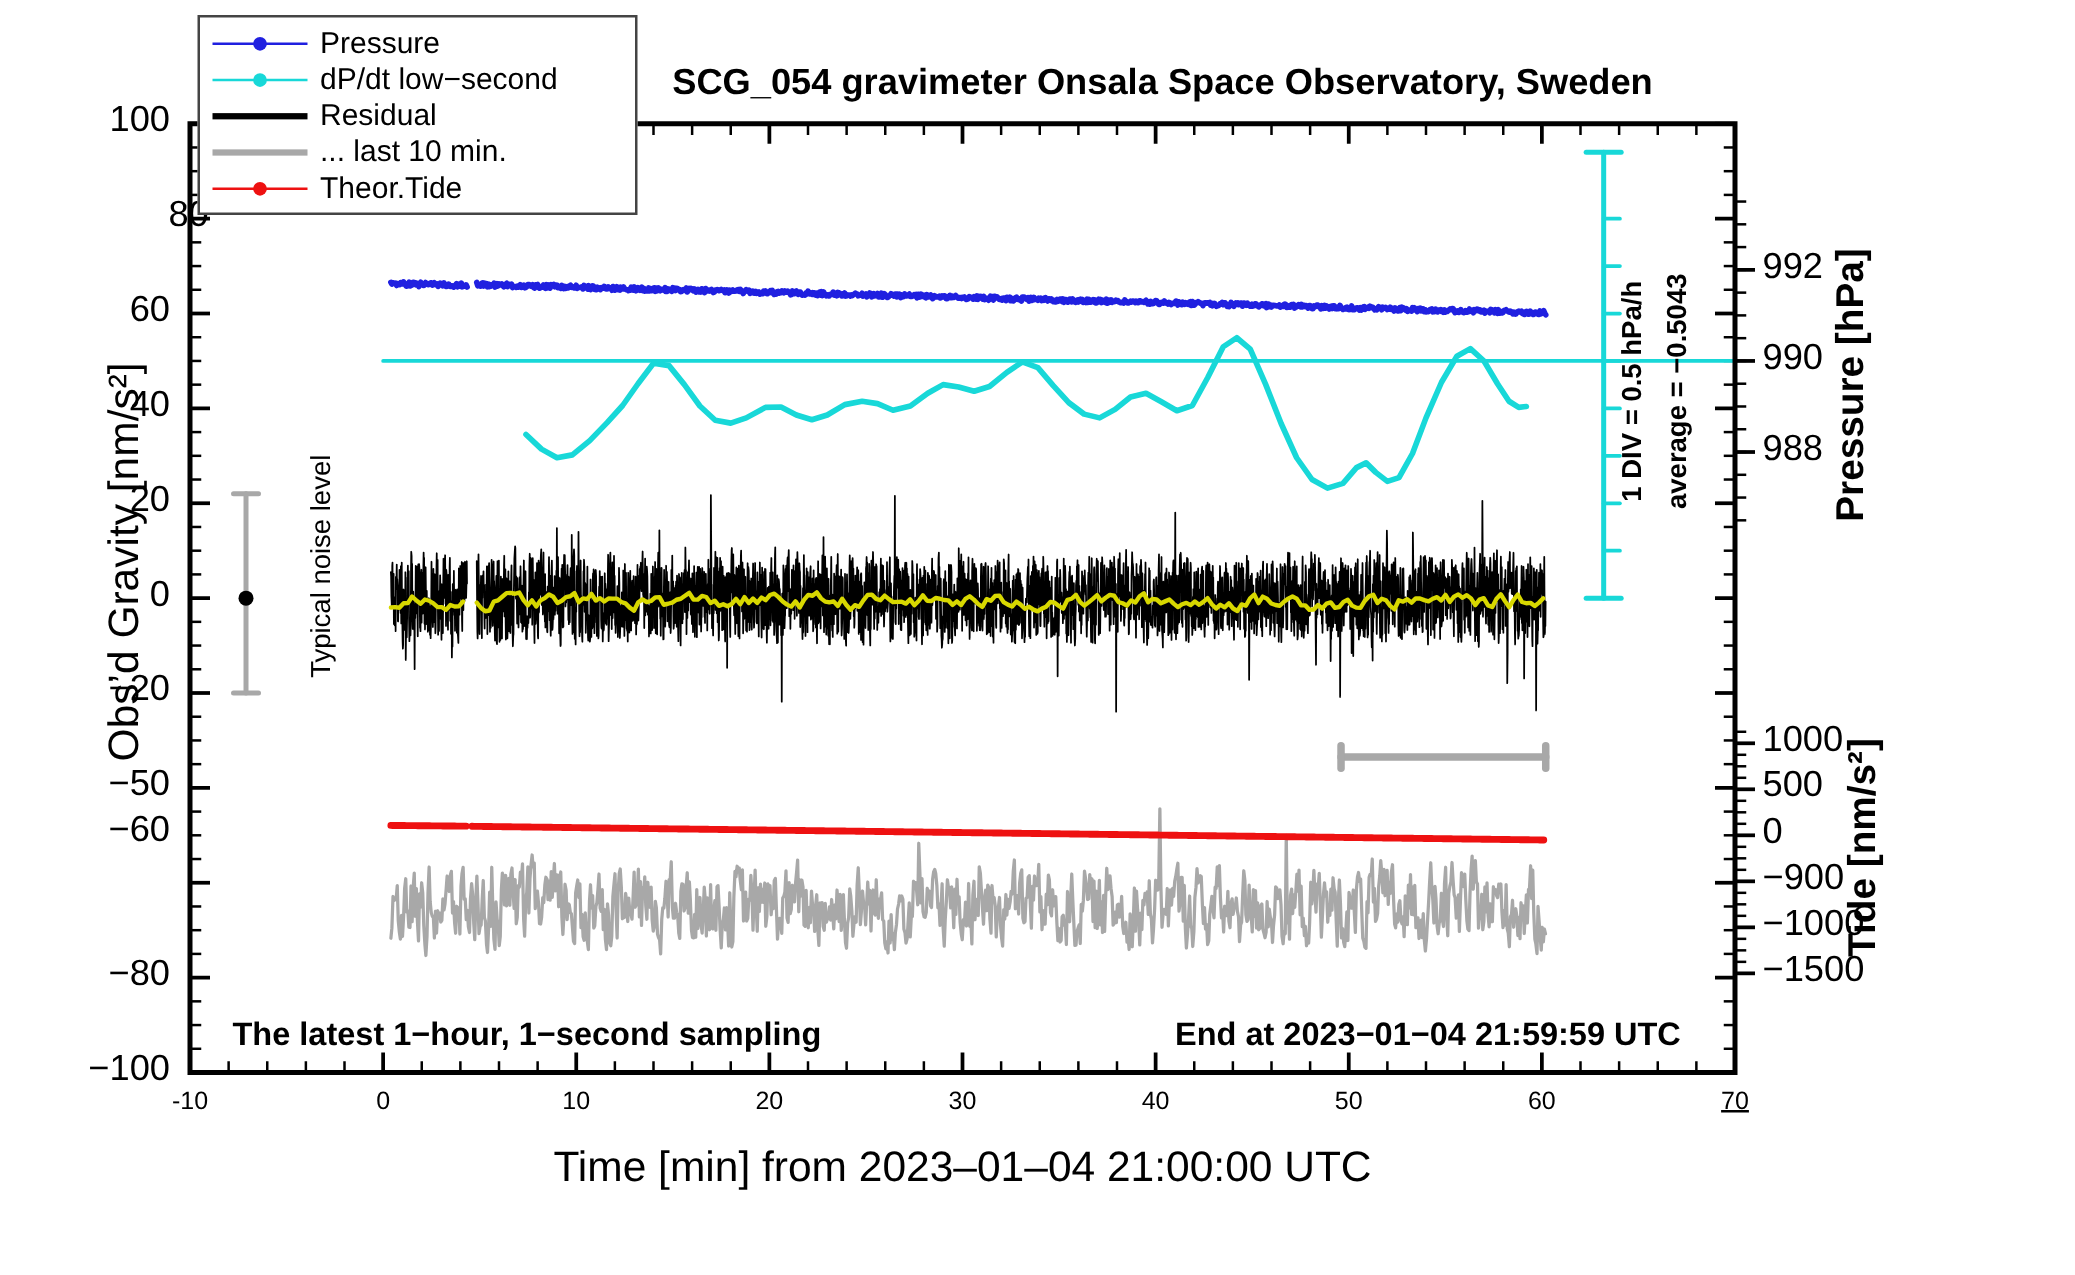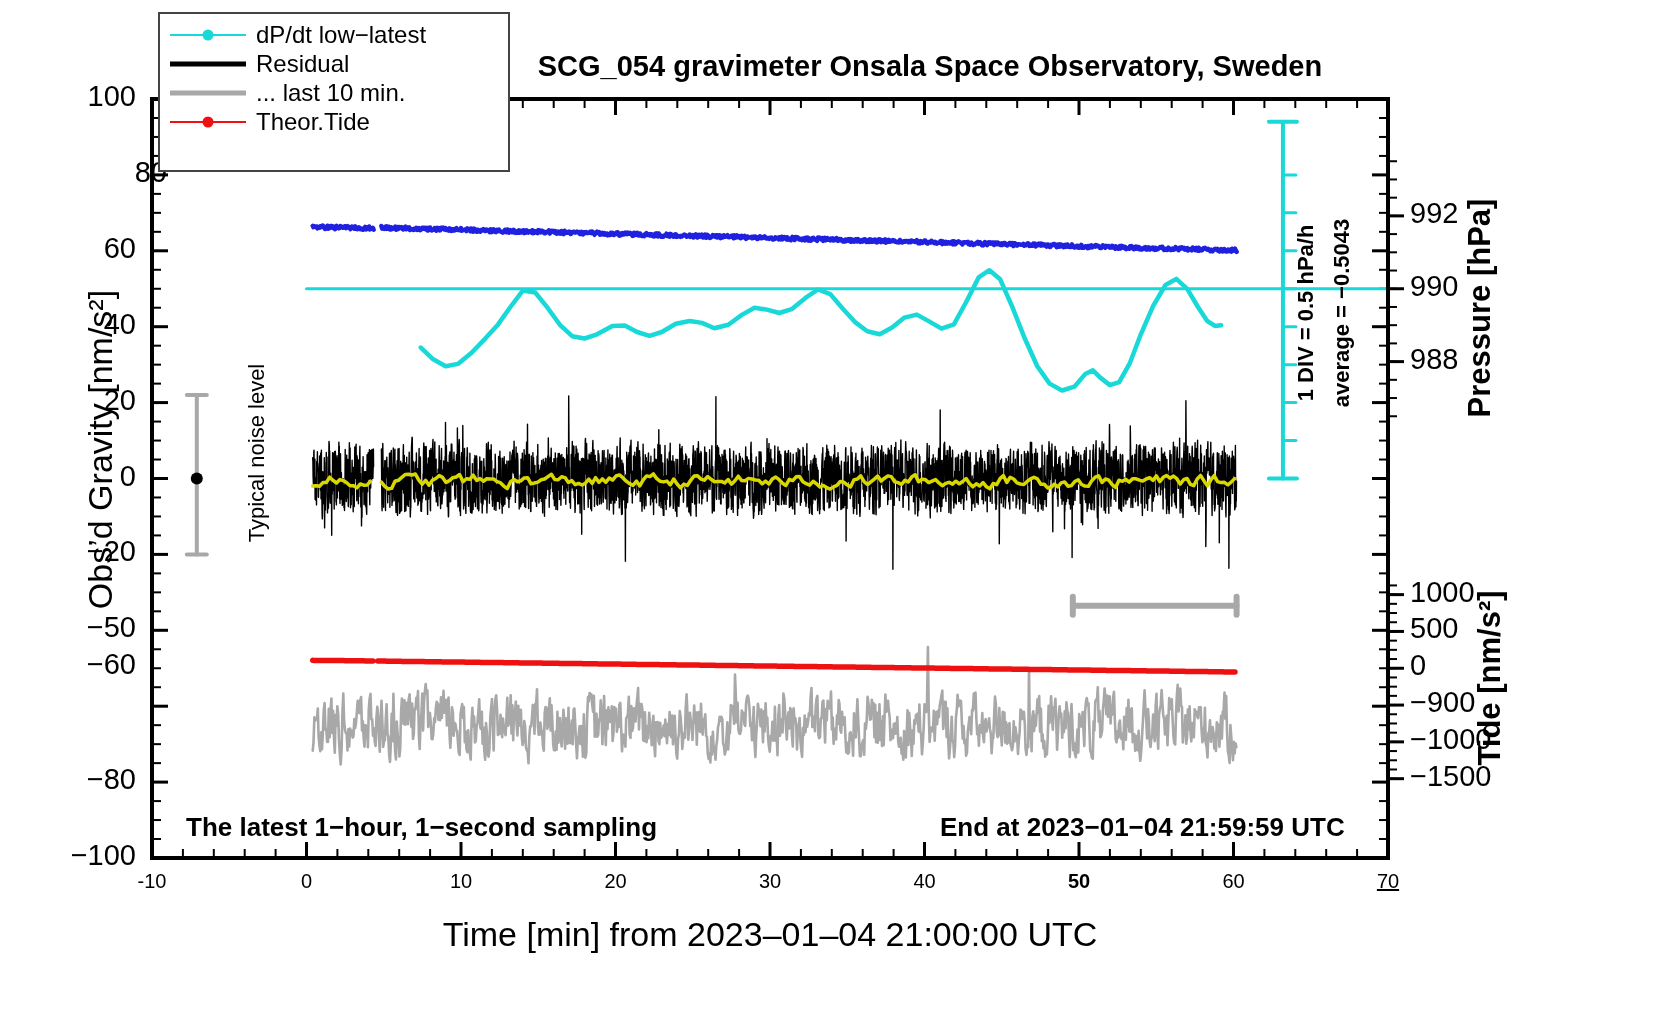--- a/index.html
+++ b/index.html
@@ -79,21 +79,21 @@
     <div class="abs ytick" style="top: 763.1px; left: 0px; width: 136px;">−80</div>
     <div class="abs ytick" style="top: 839px; left: 0px; width: 136px;">−100</div>
   </div>
 <div class="abs" id="xlabels">
     <div class="abs xtick" style="left: 92px; top: 870px;">-10</div>
     <div class="abs xtick" style="left: 246.5px; top: 870px;">0</div>
     <div class="abs xtick" style="left: 401px; top: 870px;">10</div>
     <div class="abs xtick" style="left: 555.5px; top: 870px;">20</div>
     <div class="abs xtick" style="left: 710px; top: 870px;">30</div>
     <div class="abs xtick" style="left: 864.5px; top: 870px;">40</div>
-    <div class="abs xtick" style="left: 1019px; top: 870px; font-weight: bold;">50</div>
+    <div class="abs xtick" style="left: 1019px; top: 870px;">50</div>
     <div class="abs xtick" style="left: 1173.5px; top: 870px;">60</div>
     <div class="abs xtick" style="left: 1328px; top: 870px; text-decoration: underline;">70</div>
   </div>
 <div class="abs" id="plabels">
     <div class="abs rtick" style="left: 1410px; top: 196.886px;">992</div>
     <div class="abs rtick" style="left: 1410px; top: 269.75px;">990</div>
     <div class="abs rtick" style="left: 1410px; top: 342.614px;">988</div>
   </div>
 <div class="abs" id="tlabels">
     <div class="abs rtick" style="left: 1410px; top: 575.627px;">1000</div>
@@ -344,24 +344,31 @@
     <path d="M312.7 750.6 L313.5 742.5 L314.4 717.2 L315.2 720.4 L316.1 719.7 L316.9 719.8 L317.8 708.5 L318.6 736.4 L319.5 745.9 L320.3 751.3 L321.2 732.3 L322.0 749.2 L322.9 732.7 L323.7 710.8 L324.6 703.0 L325.4 729.6 L326.3 728.8 L327.1 741.8 L328.0 742.0 L328.8 708.8 L329.7 737.3 L330.5 710.5 L331.4 698.5 L332.2 733.0 L333.1 710.9 L333.9 736.3 L334.8 752.7 L335.6 715.1 L336.5 725.8 L337.3 706.2 L338.2 714.4 L339.0 740.2 L339.9 755.2 L340.7 764.4 L341.6 749.1 L342.4 714.1 L343.3 693.6 L344.1 721.0 L345.0 730.1 L345.8 732.9 L346.7 734.0 L347.5 750.4 L348.4 729.0 L349.2 746.5 L350.1 728.6 L350.9 733.4 L351.8 730.5 L352.6 737.6 L353.5 736.2 L354.3 719.1 L355.2 728.0 L356.0 723.1 L356.9 711.7 L357.7 700.8 L358.6 707.2 L359.4 713.2 L360.3 700.0 L361.1 697.1 L362.0 730.4 L362.8 721.2 L363.7 738.5 L364.5 746.6 L365.4 725.0 L366.2 732.0 L367.1 726.4 L367.9 747.2 L368.8 708.8 L369.6 698.9 L370.5 693.9 L371.3 719.3 L372.2 719.2 L373.0 735.7 L373.9 728.2 L374.7 741.4 L375.6 746.0 L376.4 718.7 L377.3 706.9 L378.1 715.6 L379.0 738.7 L379.8 751.7 L380.7 718.9 L381.5 700.9 L382.4 723.4 L383.2 746.9 L384.1 741.0 L384.9 740.1 L385.8 719.1 L386.6 704.4 L387.5 734.0 L388.3 736.7 L389.2 755.2 L390.0 762.0 L390.9 742.1 L391.7 713.8 L392.6 741.0 L393.4 693.8 L394.3 728.0 L395.1 751.3 L396.0 759.5 L396.8 721.5 L397.7 735.5 L398.5 738.5 L399.4 756.5 L400.2 749.3 L401.1 711.6 L401.9 698.5 L402.8 701.8 L403.6 723.9 L404.5 700.3 L405.3 724.7 L406.2 718.7 L407.0 702.7 L407.9 724.2 L408.7 699.2 L409.6 694.4 L410.4 713.2 L411.3 726.7 L412.1 703.6 L413.0 739.0 L413.8 733.9 L414.6 708.6 L415.5 709.6 L416.3 697.8 L417.2 702.9 L418.0 691.1 L418.9 735.1 L419.7 748.9 L420.6 719.4 L421.4 714.0 L422.3 693.5 L423.1 730.4 L424.0 702.4 L424.8 692.1 L425.7 684.0 L426.5 693.7 L427.4 690.5 L428.2 726.9 L429.1 714.9 L429.9 712.9 L430.8 722.5 L431.6 739.0 L432.5 739.2 L433.3 733.8 L434.2 718.1 L435.0 722.1 L435.9 707.7 L436.7 701.8 L437.6 703.4 L438.4 719.7 L439.3 705.0 L440.1 720.1 L441.0 697.3 L441.8 717.9 L442.7 703.7 L443.5 690.8 L444.4 712.7 L445.2 699.9 L446.1 700.0 L446.9 725.4 L447.8 701.8 L448.6 697.6 L449.5 733.7 L450.3 747.6 L451.2 731.2 L452.0 707.4 L452.9 712.2 L453.7 735.7 L454.6 723.0 L455.4 723.8 L456.3 730.2 L457.1 730.9 L458.0 742.8 L458.8 753.0 L459.7 754.9 L460.5 714.3 L461.4 708.5 L462.2 704.0 L463.1 718.0 L463.9 707.1 L464.8 742.1 L465.6 731.4 L466.5 749.5 L467.3 752.2 L468.2 730.3 L469.0 745.6 L469.9 753.5 L470.7 759.7 L471.6 720.6 L472.4 707.8 L473.3 726.4 L474.1 716.5 L475.0 742.4 L475.8 740.6 L476.7 725.3 L477.5 722.2 L478.4 711.1 L479.2 699.2 L480.1 726.4 L480.9 729.0 L481.8 711.7 L482.6 743.7 L483.5 727.5 L484.3 751.2 L485.2 759.7 L486.0 723.1 L486.9 732.4 L487.7 754.4 L488.6 756.6 L489.4 749.3 L490.3 717.1 L491.1 708.3 L492.0 699.0 L492.8 726.4 L493.7 750.4 L494.5 713.5 L495.4 698.7 L496.2 695.2 L497.1 710.3 L497.9 735.0 L498.8 729.6 L499.6 734.0 L500.5 714.7 L501.3 720.5 L502.2 737.2 L503.0 718.5 L503.9 730.3 L504.7 731.0 L505.6 735.3 L506.4 719.5 L507.3 697.7 L508.1 725.7 L509.0 724.0 L509.8 716.1 L510.7 695.3 L511.5 733.5 L512.4 705.3 L513.2 740.3 L514.1 709.9 L514.9 715.0 L515.8 701.5 L516.6 724.3 L517.5 735.4 L518.3 705.8 L519.2 721.1 L520.0 725.8 L520.9 709.7 L521.7 735.7 L522.6 744.9 L523.4 741.4 L524.3 721.1 L525.1 726.3 L526.0 747.2 L526.8 750.1 L527.7 751.9 L528.5 763.1 L529.4 735.3 L530.2 726.3 L531.1 726.4 L531.9 718.6 L532.8 705.0 L533.6 712.0 L534.5 733.6 L535.3 703.8 L536.2 703.3 L537.0 689.4 L537.9 725.9 L538.7 734.6 L539.6 734.6 L540.4 722.6 L541.3 729.8 L542.1 731.8 L543.0 746.3 L543.8 750.7 L544.7 712.9 L545.5 707.1 L546.4 707.4 L547.2 728.8 L548.1 726.1 L548.9 709.8 L549.8 698.2 L550.6 730.5 L551.5 705.4 L552.3 720.3 L553.2 744.2 L554.0 750.0 L554.9 750.3 L555.7 731.5 L556.6 749.8 L557.4 711.7 L558.3 742.8 L559.1 723.7 L560.0 718.0 L560.8 739.4 L561.7 746.5 L562.5 730.8 L563.4 709.7 L564.2 719.5 L565.1 748.8 L565.9 718.3 L566.8 740.2 L567.6 743.8 L568.5 707.7 L569.3 742.3 L570.2 743.1 L571.0 728.1 L571.9 720.6 L572.7 744.2 L573.6 709.5 L574.4 708.5 L575.3 725.5 L576.1 743.5 L577.0 758.3 L577.8 739.5 L578.7 735.5 L579.5 726.4 L580.4 743.9 L581.2 726.1 L582.1 738.1 L582.9 756.8 L583.8 714.2 L584.6 739.5 L585.4 757.6 L586.3 753.4 L587.1 717.4 L588.0 697.1 L588.8 701.4 L589.7 693.0 L590.5 694.4 L591.4 694.4 L592.2 704.3 L593.1 711.9 L593.9 695.9 L594.8 736.8 L595.6 716.9 L596.5 713.7 L597.3 736.8 L598.2 734.7 L599.0 719.3 L599.9 720.1 L600.7 700.3 L601.6 716.5 L602.4 744.1 L603.3 716.3 L604.1 696.1 L605.0 726.8 L605.8 745.0 L606.7 710.2 L607.5 729.2 L608.4 707.3 L609.2 721.8 L610.1 711.6 L610.9 721.9 L611.8 706.4 L612.6 741.0 L613.5 733.2 L614.3 707.1 L615.2 710.0 L616.0 708.6 L616.9 731.8 L617.7 723.1 L618.6 726.9 L619.4 704.6 L620.3 702.8 L621.1 726.4 L622.0 751.3 L622.8 738.1 L623.7 734.7 L624.5 737.7 L625.4 746.7 L626.2 718.5 L627.1 716.9 L627.9 713.7 L628.8 696.7 L629.6 734.2 L630.5 737.9 L631.3 706.1 L632.2 730.9 L633.0 727.7 L633.9 708.2 L634.7 719.9 L635.6 721.5 L636.4 706.9 L637.3 697.5 L638.1 688.1 L639.0 729.4 L639.8 703.8 L640.7 716.9 L641.5 704.0 L642.4 709.6 L643.2 740.1 L644.1 741.0 L644.9 712.3 L645.8 738.6 L646.6 742.2 L647.5 726.0 L648.3 738.2 L649.2 712.9 L650.0 723.4 L650.9 727.8 L651.7 745.1 L652.6 723.6 L653.4 715.8 L654.3 744.6 L655.1 756.3 L656.0 722.3 L656.8 731.2 L657.7 722.1 L658.5 741.0 L659.4 744.2 L660.2 722.7 L661.1 737.8 L661.9 735.4 L662.8 733.1 L663.6 725.6 L664.5 736.1 L665.3 719.6 L666.2 731.3 L667.0 743.1 L667.9 723.9 L668.7 735.1 L669.6 712.0 L670.4 721.4 L671.3 737.2 L672.1 715.5 L673.0 744.3 L673.8 732.4 L674.7 715.7 L675.5 735.3 L676.4 754.1 L677.2 758.6 L678.1 738.8 L678.9 734.0 L679.8 711.1 L680.6 717.0 L681.5 728.8 L682.3 749.0 L683.2 739.0 L684.0 733.3 L684.9 737.8 L685.7 708.1 L686.6 694.2 L687.4 712.6 L688.3 739.7 L689.1 729.4 L690.0 712.8 L690.8 721.7 L691.7 724.7 L692.5 739.9 L693.4 721.5 L694.2 705.6 L695.1 723.2 L695.9 712.2 L696.8 744.8 L697.6 718.5 L698.5 712.0 L699.3 730.3 L700.2 732.0 L701.0 703.8 L701.9 727.8 L702.7 734.7 L703.6 719.2 L704.4 719.9 L705.3 714.3 L706.1 735.8 L707.0 736.8 L707.8 754.1 L708.7 759.0 L709.5 753.5 L710.4 762.4 L711.2 736.9 L712.1 754.4 L712.9 731.7 L713.8 751.7 L714.6 746.6 L715.5 759.7 L716.3 746.0 L717.2 739.5 L718.0 727.2 L718.9 723.2 L719.7 716.7 L720.6 720.7 L721.4 716.8 L722.3 719.5 L723.1 743.2 L724.0 746.3 L724.8 754.5 L725.7 750.8 L726.5 737.4 L727.4 722.3 L728.2 749.5 L729.1 732.1 L729.9 733.1 L730.8 705.0 L731.6 711.0 L732.5 706.1 L733.3 712.6 L734.2 723.8 L735.0 674.6 L735.9 698.1 L736.7 722.3 L737.6 702.9 L738.4 729.4 L739.3 733.5 L740.1 733.9 L741.0 729.9 L741.8 710.6 L742.7 717.8 L743.5 712.8 L744.4 724.5 L745.2 726.0 L746.1 703.4 L746.9 697.6 L747.8 695.6 L748.6 698.9 L749.5 708.6 L750.3 726.2 L751.2 723.3 L752.0 740.3 L752.9 723.9 L753.7 707.0 L754.5 742.0 L755.4 756.9 L756.2 735.3 L757.1 720.9 L757.9 703.8 L758.8 710.4 L759.6 709.9 L760.5 726.3 L761.3 709.5 L762.2 722.7 L763.0 742.2 L763.9 711.3 L764.7 731.5 L765.6 703.4 L766.4 722.6 L767.3 717.5 L768.1 737.9 L769.0 747.1 L769.8 751.8 L770.7 735.7 L771.5 740.0 L772.4 721.7 L773.2 740.8 L774.1 738.5 L774.9 706.8 L775.8 741.0 L776.6 733.8 L777.5 755.1 L778.3 715.9 L779.2 705.0 L780.0 735.8 L780.9 720.1 L781.7 719.3 L782.6 732.4 L783.4 693.5 L784.3 698.7 L785.1 711.9 L786.0 727.1 L786.8 739.4 L787.7 719.3 L788.5 712.2 L789.4 728.5 L790.2 708.1 L791.1 710.1 L791.9 734.9 L792.8 746.5 L793.6 708.4 L794.5 720.3 L795.3 718.0 L796.2 724.9 L797.0 749.5 L797.9 730.5 L798.7 726.1 L799.6 718.0 L800.4 740.2 L801.3 750.7 L802.1 756.9 L803.0 727.7 L803.8 735.3 L804.7 715.6 L805.5 732.1 L806.4 719.4 L807.2 726.7 L808.1 721.6 L808.9 713.2 L809.8 715.2 L810.6 697.2 L811.5 688.0 L812.3 727.0 L813.2 724.1 L814.0 716.5 L814.9 731.2 L815.7 706.6 L816.6 698.5 L817.4 695.9 L818.3 734.5 L819.1 738.2 L820.0 737.3 L820.8 718.6 L821.7 717.9 L822.5 701.7 L823.4 700.5 L824.2 721.4 L825.1 742.5 L825.9 709.1 L826.8 720.1 L827.6 700.8 L828.5 707.0 L829.3 708.5 L830.2 706.7 L831.0 691.5 L831.9 729.5 L832.7 717.2 L833.6 743.8 L834.4 731.3 L835.3 728.6 L836.1 739.4 L837.0 715.4 L837.8 724.0 L838.7 700.1 L839.5 703.9 L840.4 730.1 L841.2 732.7 L842.1 711.8 L842.9 724.8 L843.8 724.2 L844.6 717.3 L845.5 738.6 L846.3 752.5 L847.2 742.8 L848.0 753.6 L848.9 752.4 L849.7 733.4 L850.6 732.2 L851.4 740.3 L852.3 740.2 L853.1 755.6 L854.0 713.2 L854.8 733.1 L855.7 737.4 L856.5 719.4 L857.4 699.2 L858.2 719.2 L859.1 739.3 L859.9 756.3 L860.8 756.2 L861.6 745.2 L862.5 742.3 L863.3 740.0 L864.2 754.8 L865.0 723.5 L865.9 728.9 L866.7 720.3 L867.6 696.9 L868.4 702.6 L869.3 710.1 L870.1 719.6 L871.0 719.1 L871.8 699.7 L872.7 709.5 L873.5 703.1 L874.4 737.2 L875.2 704.8 L876.1 742.1 L876.9 712.9 L877.8 742.8 L878.6 727.6 L879.5 704.3 L880.3 739.9 L881.2 721.4 L882.0 746.0 L882.9 716.3 L883.7 745.1 L884.6 715.1 L885.4 694.6 L886.3 711.7 L887.1 709.0 L888.0 700.7 L888.8 710.5 L889.7 717.4 L890.5 740.1 L891.4 738.7 L892.2 729.8 L893.1 738.1 L893.9 723.9 L894.8 723.4 L895.6 733.7 L896.5 732.8 L897.3 717.1 L898.2 741.3 L899.0 746.8 L899.9 746.1 L900.7 737.8 L901.6 753.7 L902.4 749.3 L903.3 759.6 L904.1 731.1 L905.0 739.0 L905.8 757.4 L906.7 734.8 L907.5 710.4 L908.4 744.9 L909.2 712.8 L910.1 728.0 L910.9 735.5 L911.8 755.9 L912.6 730.6 L913.5 743.8 L914.3 720.3 L915.2 723.9 L916.0 714.8 L916.9 719.5 L917.7 713.6 L918.6 731.5 L919.4 704.6 L920.3 731.3 L921.1 735.1 L922.0 754.3 L922.8 743.6 L923.7 727.1 L924.5 704.2 L925.3 708.3 L926.2 712.0 L927.0 703.8 L927.9 647.1 L928.7 708.5 L929.6 741.8 L930.4 732.4 L931.3 727.5 L932.1 728.5 L933.0 731.5 L933.8 710.8 L934.7 740.7 L935.5 721.2 L936.4 712.0 L937.2 724.1 L938.1 710.7 L938.9 717.2 L939.8 704.8 L940.6 701.1 L941.5 695.2 L942.3 690.6 L943.2 728.9 L944.0 722.4 L944.9 701.8 L945.7 701.8 L946.6 736.9 L947.4 708.3 L948.3 742.9 L949.1 758.4 L950.0 747.2 L950.8 735.4 L951.7 716.8 L952.5 740.6 L953.4 742.6 L954.2 757.2 L955.1 745.4 L955.9 717.9 L956.8 709.7 L957.6 694.9 L958.5 706.4 L959.3 700.9 L960.2 700.5 L961.0 701.2 L961.9 723.4 L962.7 738.8 L963.6 726.1 L964.4 743.2 L965.3 739.7 L966.1 755.7 L967.0 752.7 L967.8 731.3 L968.7 724.1 L969.5 717.1 L970.4 728.2 L971.2 734.3 L972.1 709.8 L972.9 710.8 L973.8 693.5 L974.6 708.5 L975.5 692.5 L976.3 717.3 L977.2 734.3 L978.0 728.0 L978.9 745.6 L979.7 725.0 L980.6 729.2 L981.4 732.4 L982.3 713.1 L983.1 736.8 L984.0 742.2 L984.8 722.5 L985.7 719.1 L986.5 731.5 L987.4 725.5 L988.2 725.2 L989.1 718.4 L989.9 728.9 L990.8 733.3 L991.6 753.3 L992.5 739.9 L993.3 737.7 L994.2 714.3 L995.0 696.6 L995.9 704.3 L996.7 731.8 L997.6 737.1 L998.4 735.7 L999.3 708.1 L1000.1 728.0 L1001.0 733.8 L1001.8 745.5 L1002.7 711.7 L1003.5 733.2 L1004.4 712.5 L1005.2 742.4 L1006.1 722.3 L1006.9 743.8 L1007.8 742.6 L1008.6 724.6 L1009.5 723.2 L1010.3 743.2 L1011.2 746.6 L1012.0 750.2 L1012.9 745.8 L1013.7 721.2 L1014.6 741.5 L1015.4 727.2 L1016.3 734.0 L1017.1 736.5 L1018.0 754.0 L1018.8 740.6 L1019.7 731.8 L1020.5 709.5 L1021.4 710.5 L1022.2 718.9 L1023.1 717.1 L1023.9 711.9 L1024.8 723.8 L1025.6 749.1 L1026.5 755.0 L1027.3 745.1 L1028.2 747.0 L1029.0 668.3 L1029.9 738.2 L1030.7 725.2 L1031.6 751.3 L1032.4 716.4 L1033.3 711.3 L1034.1 730.9 L1035.0 715.9 L1035.8 726.0 L1036.7 712.6 L1037.5 699.4 L1038.4 712.9 L1039.2 696.1 L1040.1 731.8 L1040.9 708.8 L1041.8 741.3 L1042.6 734.4 L1043.5 748.5 L1044.3 741.1 L1045.2 756.6 L1046.0 748.2 L1046.9 754.5 L1047.7 738.4 L1048.6 705.8 L1049.4 723.2 L1050.3 712.7 L1051.1 696.3 L1052.0 716.4 L1052.8 729.7 L1053.7 707.2 L1054.5 710.7 L1055.4 698.7 L1056.2 721.8 L1057.1 749.7 L1057.9 733.4 L1058.8 715.1 L1059.6 706.3 L1060.5 717.0 L1061.3 713.4 L1062.2 737.8 L1063.0 724.8 L1063.9 732.3 L1064.7 711.3 L1065.6 728.1 L1066.4 702.2 L1067.3 710.9 L1068.1 713.7 L1069.0 737.3 L1069.8 756.9 L1070.7 720.3 L1071.5 704.0 L1072.4 723.6 L1073.2 750.3 L1074.1 742.8 L1074.9 753.6 L1075.8 757.3 L1076.6 745.4 L1077.5 729.5 L1078.3 752.4 L1079.2 714.0 L1080.0 718.7 L1080.9 726.5 L1081.7 726.5 L1082.6 712.0 L1083.4 729.0 L1084.3 745.9 L1085.1 711.6 L1086.0 701.5 L1086.8 698.0 L1087.7 705.3 L1088.5 703.2 L1089.4 729.1 L1090.2 750.4 L1091.1 753.1 L1091.9 757.7 L1092.8 758.7 L1093.6 721.4 L1094.4 730.4 L1095.3 701.9 L1096.1 699.5 L1097.0 700.3 L1097.8 687.2 L1098.7 721.6 L1099.5 710.7 L1100.4 737.1 L1101.2 735.4 L1102.1 730.8 L1102.9 709.6 L1103.8 700.6 L1104.6 688.5 L1105.5 699.3 L1106.3 714.2 L1107.2 695.5 L1108.0 716.6 L1108.9 699.9 L1109.7 696.3 L1110.6 723.5 L1111.4 706.0 L1112.3 714.7 L1113.1 697.7 L1114.0 691.8 L1114.8 718.2 L1115.7 739.2 L1116.5 742.3 L1117.4 731.2 L1118.2 737.8 L1119.1 723.3 L1119.9 720.6 L1120.8 736.5 L1121.6 739.0 L1122.5 733.5 L1123.3 749.3 L1124.2 716.7 L1125.0 723.8 L1125.9 739.7 L1126.7 708.1 L1127.6 726.4 L1128.4 699.7 L1129.3 731.5 L1130.1 709.6 L1131.0 731.9 L1131.8 708.3 L1132.7 742.1 L1133.5 737.8 L1134.4 734.3 L1135.2 750.8 L1136.1 747.8 L1136.9 736.1 L1137.8 750.1 L1138.6 730.9 L1139.5 752.5 L1140.3 760.8 L1141.2 751.1 L1142.0 737.0 L1142.9 721.4 L1143.7 705.6 L1144.6 690.2 L1145.4 709.0 L1146.3 720.7 L1147.1 738.4 L1148.0 709.1 L1148.8 719.4 L1149.7 741.0 L1150.5 747.0 L1151.4 738.1 L1152.2 735.9 L1153.1 714.6 L1153.9 735.5 L1154.8 741.2 L1155.6 706.8 L1156.5 693.8 L1157.3 731.3 L1158.2 748.6 L1159.0 714.9 L1159.9 708.9 L1160.7 705.7 L1161.6 690.0 L1162.4 703.3 L1163.3 715.8 L1164.1 718.3 L1165.0 734.5 L1165.8 727.2 L1166.7 715.9 L1167.5 745.1 L1168.4 719.2 L1169.2 698.1 L1170.1 706.2 L1170.9 709.2 L1171.8 699.3 L1172.6 719.2 L1173.5 736.6 L1174.3 743.3 L1175.2 744.5 L1176.0 715.1 L1176.9 694.9 L1177.7 684.9 L1178.6 711.4 L1179.4 697.8 L1180.3 688.5 L1181.1 705.4 L1182.0 707.2 L1182.8 742.5 L1183.7 729.8 L1184.5 734.9 L1185.4 715.4 L1186.2 743.8 L1187.1 737.3 L1187.9 709.6 L1188.8 729.5 L1189.6 706.3 L1190.5 732.5 L1191.3 741.5 L1192.2 723.0 L1193.0 737.1 L1193.9 737.3 L1194.7 709.4 L1195.6 714.0 L1196.4 711.7 L1197.3 716.6 L1198.1 718.1 L1199.0 707.3 L1199.8 710.4 L1200.7 707.2 L1201.5 728.7 L1202.4 742.1 L1203.2 728.4 L1204.1 740.1 L1204.9 707.7 L1205.8 743.1 L1206.6 746.5 L1207.5 757.4 L1208.3 733.3 L1209.2 731.5 L1210.0 720.2 L1210.9 741.8 L1211.7 728.3 L1212.6 727.0 L1213.4 732.4 L1214.3 748.4 L1215.1 734.0 L1216.0 750.9 L1216.8 722.2 L1217.7 727.8 L1218.5 724.7 L1219.4 746.8 L1220.2 731.2 L1221.1 715.9 L1221.9 738.4 L1222.8 711.7 L1223.6 710.7 L1224.5 692.6 L1225.3 718.8 L1226.2 696.0 L1227.0 730.1 L1227.9 751.4 L1228.7 755.2 L1229.6 762.9 L1230.4 725.1 L1231.3 737.0 L1232.1 749.6 L1233.0 760.1 L1233.8 741.8 L1234.7 753.5 L1235.5 743.2 L1236.4 747.0 " fill="none" stroke="#a8a8a8" stroke-width="2.6" stroke-linejoin="round" stroke-linecap="round"></path>
     <path d="M312.7 660.3 L314.2 660.4 L315.8 660.4 L317.3 660.4 L318.9 660.4 L320.4 660.4 L322.0 660.4 L323.5 660.4 L325.0 660.5 L326.6 660.5 L328.1 660.5 L329.7 660.5 L331.2 660.5 L332.8 660.5 L334.3 660.6 L335.9 660.6 L337.4 660.6 L338.9 660.6 L340.5 660.6 L342.0 660.6 L343.6 660.6 L345.1 660.7 L346.7 660.7 L348.2 660.7 L349.8 660.7 L351.3 660.7 L352.9 660.7 L354.4 660.8 L355.9 660.8 L357.5 660.8 L359.0 660.8 L360.6 660.8 L362.1 660.8 L363.7 660.8 L365.2 660.9 L366.8 660.9 L368.3 660.9 L369.8 660.9 L371.4 660.9 L372.9 660.9 " fill="none" stroke="#ee1111" stroke-width="5.5" stroke-linejoin="round" stroke-linecap="round"></path>
     <path d="M377.6 661.0 L379.1 661.1 L380.7 661.1 L382.2 661.1 L383.8 661.1 L385.3 661.1 L386.8 661.2 L388.4 661.2 L389.9 661.2 L391.5 661.2 L393.0 661.2 L394.6 661.3 L396.1 661.3 L397.7 661.3 L399.2 661.3 L400.7 661.3 L402.3 661.4 L403.8 661.4 L405.4 661.4 L406.9 661.4 L408.5 661.4 L410.0 661.5 L411.6 661.5 L413.1 661.5 L414.6 661.5 L416.2 661.5 L417.7 661.6 L419.3 661.6 L420.8 661.6 L422.4 661.6 L423.9 661.6 L425.5 661.7 L427.0 661.7 L428.6 661.7 L430.1 661.7 L431.6 661.7 L433.2 661.7 L434.7 661.8 L436.3 661.8 L437.8 661.8 L439.4 661.8 L440.9 661.8 L442.5 661.9 L444.0 661.9 L445.5 661.9 L447.1 661.9 L448.6 661.9 L450.2 662.0 L451.7 662.0 L453.3 662.0 L454.8 662.0 L456.4 662.0 L457.9 662.1 L459.5 662.1 L461.0 662.1 L462.5 662.1 L464.1 662.1 L465.6 662.2 L467.2 662.2 L468.7 662.2 L470.3 662.2 L471.8 662.2 L473.4 662.3 L474.9 662.3 L476.4 662.3 L478.0 662.3 L479.5 662.3 L481.1 662.4 L482.6 662.4 L484.2 662.4 L485.7 662.4 L487.3 662.4 L488.8 662.5 L490.4 662.5 L491.9 662.5 L493.4 662.5 L495.0 662.5 L496.5 662.6 L498.1 662.6 L499.6 662.6 L501.2 662.6 L502.7 662.6 L504.3 662.7 L505.8 662.7 L507.3 662.7 L508.9 662.7 L510.4 662.7 L512.0 662.8 L513.5 662.8 L515.1 662.8 L516.6 662.8 L518.2 662.8 L519.7 662.9 L521.3 662.9 L522.8 662.9 L524.3 662.9 L525.9 662.9 L527.4 663.0 L529.0 663.0 L530.5 663.0 L532.1 663.0 L533.6 663.0 L535.2 663.1 L536.7 663.1 L538.2 663.1 L539.8 663.1 L541.3 663.1 L542.9 663.2 L544.4 663.2 L546.0 663.2 L547.5 663.2 L549.1 663.2 L550.6 663.2 L552.2 663.3 L553.7 663.3 L555.2 663.3 L556.8 663.3 L558.3 663.3 L559.9 663.4 L561.4 663.4 L563.0 663.4 L564.5 663.4 L566.1 663.4 L567.6 663.5 L569.1 663.5 L570.7 663.5 L572.2 663.5 L573.8 663.5 L575.3 663.6 L576.9 663.6 L578.4 663.6 L580.0 663.6 L581.5 663.6 L583.1 663.7 L584.6 663.7 L586.1 663.7 L587.7 663.7 L589.2 663.7 L590.8 663.8 L592.3 663.8 L593.9 663.8 L595.4 663.8 L597.0 663.8 L598.5 663.9 L600.0 663.9 L601.6 663.9 L603.1 663.9 L604.7 663.9 L606.2 664.0 L607.8 664.0 L609.3 664.0 L610.9 664.0 L612.4 664.0 L614.0 664.1 L615.5 664.1 L617.0 664.1 L618.6 664.1 L620.1 664.1 L621.7 664.2 L623.2 664.2 L624.8 664.2 L626.3 664.2 L627.9 664.2 L629.4 664.3 L631.0 664.3 L632.5 664.3 L634.0 664.3 L635.6 664.3 L637.1 664.4 L638.7 664.4 L640.2 664.4 L641.8 664.4 L643.3 664.4 L644.9 664.5 L646.4 664.5 L647.9 664.5 L649.5 664.5 L651.0 664.5 L652.6 664.6 L654.1 664.6 L655.7 664.6 L657.2 664.6 L658.8 664.6 L660.3 664.7 L661.9 664.7 L663.4 664.7 L664.9 664.7 L666.5 664.7 L668.0 664.7 L669.6 664.8 L671.1 664.8 L672.7 664.8 L674.2 664.8 L675.8 664.8 L677.3 664.9 L678.8 664.9 L680.4 664.9 L681.9 664.9 L683.5 664.9 L685.0 665.0 L686.6 665.0 L688.1 665.0 L689.7 665.0 L691.2 665.0 L692.8 665.1 L694.3 665.1 L695.8 665.1 L697.4 665.1 L698.9 665.1 L700.5 665.2 L702.0 665.2 L703.6 665.2 L705.1 665.2 L706.7 665.2 L708.2 665.3 L709.7 665.3 L711.3 665.3 L712.8 665.3 L714.4 665.3 L715.9 665.4 L717.5 665.4 L719.0 665.4 L720.6 665.4 L722.1 665.4 L723.7 665.5 L725.2 665.5 L726.7 665.5 L728.3 665.5 L729.8 665.5 L731.4 665.6 L732.9 665.6 L734.5 665.6 L736.0 665.6 L737.6 665.6 L739.1 665.7 L740.6 665.7 L742.2 665.7 L743.7 665.7 L745.3 665.7 L746.8 665.8 L748.4 665.8 L749.9 665.8 L751.5 665.8 L753.0 665.8 L754.6 665.9 L756.1 665.9 L757.6 665.9 L759.2 665.9 L760.7 665.9 L762.3 666.0 L763.8 666.0 L765.4 666.0 L766.9 666.0 L768.5 666.0 L770.0 666.1 L771.5 666.1 L773.1 666.1 L774.6 666.1 L776.2 666.1 L777.7 666.2 L779.3 666.2 L780.8 666.2 L782.4 666.2 L783.9 666.2 L785.5 666.2 L787.0 666.3 L788.5 666.3 L790.1 666.3 L791.6 666.3 L793.2 666.3 L794.7 666.4 L796.3 666.4 L797.8 666.4 L799.4 666.4 L800.9 666.4 L802.4 666.5 L804.0 666.5 L805.5 666.5 L807.1 666.5 L808.6 666.5 L810.2 666.6 L811.7 666.6 L813.3 666.6 L814.8 666.6 L816.4 666.6 L817.9 666.7 L819.4 666.7 L821.0 666.7 L822.5 666.7 L824.1 666.7 L825.6 666.8 L827.2 666.8 L828.7 666.8 L830.3 666.8 L831.8 666.8 L833.3 666.9 L834.9 666.9 L836.4 666.9 L838.0 666.9 L839.5 666.9 L841.1 667.0 L842.6 667.0 L844.2 667.0 L845.7 667.0 L847.3 667.0 L848.8 667.1 L850.3 667.1 L851.9 667.1 L853.4 667.1 L855.0 667.1 L856.5 667.2 L858.1 667.2 L859.6 667.2 L861.2 667.2 L862.7 667.2 L864.2 667.3 L865.8 667.3 L867.3 667.3 L868.9 667.3 L870.4 667.3 L872.0 667.4 L873.5 667.4 L875.1 667.4 L876.6 667.4 L878.2 667.4 L879.7 667.5 L881.2 667.5 L882.8 667.5 L884.3 667.5 L885.9 667.5 L887.4 667.6 L889.0 667.6 L890.5 667.6 L892.1 667.6 L893.6 667.6 L895.1 667.7 L896.7 667.7 L898.2 667.7 L899.8 667.7 L901.3 667.7 L902.9 667.7 L904.4 667.8 L906.0 667.8 L907.5 667.8 L909.1 667.8 L910.6 667.8 L912.1 667.9 L913.7 667.9 L915.2 667.9 L916.8 667.9 L918.3 667.9 L919.9 668.0 L921.4 668.0 L923.0 668.0 L924.5 668.0 L926.0 668.0 L927.6 668.1 L929.1 668.1 L930.7 668.1 L932.2 668.1 L933.8 668.1 L935.3 668.2 L936.9 668.2 L938.4 668.2 L940.0 668.2 L941.5 668.2 L943.0 668.3 L944.6 668.3 L946.1 668.3 L947.7 668.3 L949.2 668.3 L950.8 668.4 L952.3 668.4 L953.9 668.4 L955.4 668.4 L956.9 668.4 L958.5 668.5 L960.0 668.5 L961.6 668.5 L963.1 668.5 L964.7 668.5 L966.2 668.6 L967.8 668.6 L969.3 668.6 L970.9 668.6 L972.4 668.6 L973.9 668.7 L975.5 668.7 L977.0 668.7 L978.6 668.7 L980.1 668.7 L981.7 668.8 L983.2 668.8 L984.8 668.8 L986.3 668.8 L987.8 668.8 L989.4 668.9 L990.9 668.9 L992.5 668.9 L994.0 668.9 L995.6 668.9 L997.1 669.0 L998.7 669.0 L1000.2 669.0 L1001.8 669.0 L1003.3 669.0 L1004.8 669.1 L1006.4 669.1 L1007.9 669.1 L1009.5 669.1 L1011.0 669.1 L1012.6 669.2 L1014.1 669.2 L1015.7 669.2 L1017.2 669.2 L1018.7 669.2 L1020.3 669.2 L1021.8 669.3 L1023.4 669.3 L1024.9 669.3 L1026.5 669.3 L1028.0 669.3 L1029.6 669.4 L1031.1 669.4 L1032.7 669.4 L1034.2 669.4 L1035.7 669.4 L1037.3 669.5 L1038.8 669.5 L1040.4 669.5 L1041.9 669.5 L1043.5 669.5 L1045.0 669.6 L1046.6 669.6 L1048.1 669.6 L1049.6 669.6 L1051.2 669.6 L1052.7 669.7 L1054.3 669.7 L1055.8 669.7 L1057.4 669.7 L1058.9 669.7 L1060.5 669.8 L1062.0 669.8 L1063.6 669.8 L1065.1 669.8 L1066.6 669.8 L1068.2 669.9 L1069.7 669.9 L1071.3 669.9 L1072.8 669.9 L1074.4 669.9 L1075.9 670.0 L1077.5 670.0 L1079.0 670.0 L1080.5 670.0 L1082.1 670.0 L1083.6 670.1 L1085.2 670.1 L1086.7 670.1 L1088.3 670.1 L1089.8 670.1 L1091.4 670.2 L1092.9 670.2 L1094.5 670.2 L1096.0 670.2 L1097.5 670.2 L1099.1 670.3 L1100.6 670.3 L1102.2 670.3 L1103.7 670.3 L1105.3 670.3 L1106.8 670.4 L1108.4 670.4 L1109.9 670.4 L1111.4 670.4 L1113.0 670.4 L1114.5 670.5 L1116.1 670.5 L1117.6 670.5 L1119.2 670.5 L1120.7 670.5 L1122.3 670.6 L1123.8 670.6 L1125.4 670.6 L1126.9 670.6 L1128.4 670.6 L1130.0 670.6 L1131.5 670.7 L1133.1 670.7 L1134.6 670.7 L1136.2 670.7 L1137.7 670.7 L1139.3 670.8 L1140.8 670.8 L1142.3 670.8 L1143.9 670.8 L1145.4 670.8 L1147.0 670.9 L1148.5 670.9 L1150.1 670.9 L1151.6 670.9 L1153.2 670.9 L1154.7 671.0 L1156.3 671.0 L1157.8 671.0 L1159.3 671.0 L1160.9 671.0 L1162.4 671.1 L1164.0 671.1 L1165.5 671.1 L1167.1 671.1 L1168.6 671.1 L1170.2 671.2 L1171.7 671.2 L1173.2 671.2 L1174.8 671.2 L1176.3 671.2 L1177.9 671.3 L1179.4 671.3 L1181.0 671.3 L1182.5 671.3 L1184.1 671.3 L1185.6 671.4 L1187.2 671.4 L1188.7 671.4 L1190.2 671.4 L1191.8 671.4 L1193.3 671.5 L1194.9 671.5 L1196.4 671.5 L1198.0 671.5 L1199.5 671.5 L1201.1 671.6 L1202.6 671.6 L1204.1 671.6 L1205.7 671.6 L1207.2 671.6 L1208.8 671.7 L1210.3 671.7 L1211.9 671.7 L1213.4 671.7 L1215.0 671.7 L1216.5 671.8 L1218.1 671.8 L1219.6 671.8 L1221.1 671.8 L1222.7 671.8 L1224.2 671.9 L1225.8 671.9 L1227.3 671.9 L1228.9 671.9 L1230.4 671.9 L1232.0 672.0 L1233.5 672.0 L1235.0 672.0 " fill="none" stroke="#ee1111" stroke-width="5.5" stroke-linejoin="round" stroke-linecap="round"></path>
   </svg>
 
 <div class="abs" id="plot-frame"></div>
 
 <div class="abs" id="legend">
     <div class="legend-row">
       <span class="legend-sym">
+        <span class="ln" style="background: rgb(32, 32, 224);"></span>
+        <span class="dot" style="background: rgb(32, 32, 224);"></span>
+      </span>
+      <span class="legend-lbl">Pressure</span>
+    </div>
+    <div class="legend-row">
+      <span class="legend-sym">
         <span class="ln" style="background: rgb(24, 216, 216);"></span>
         <span class="dot" style="background: rgb(24, 216, 216);"></span>
       </span>
-      <span class="legend-lbl">dP/dt low−latest</span>
+      <span class="legend-lbl">dP/dt low−second</span>
     </div>
     <div class="legend-row">
       <span class="legend-sym">
         <span class="ln thick" style="background: rgb(0, 0, 0);"></span>
       </span>
       <span class="legend-lbl">Residual</span>
     </div>
     <div class="legend-row">
       <span class="legend-sym">
         <span class="ln thick" style="background: rgb(168, 168, 168);"></span>

